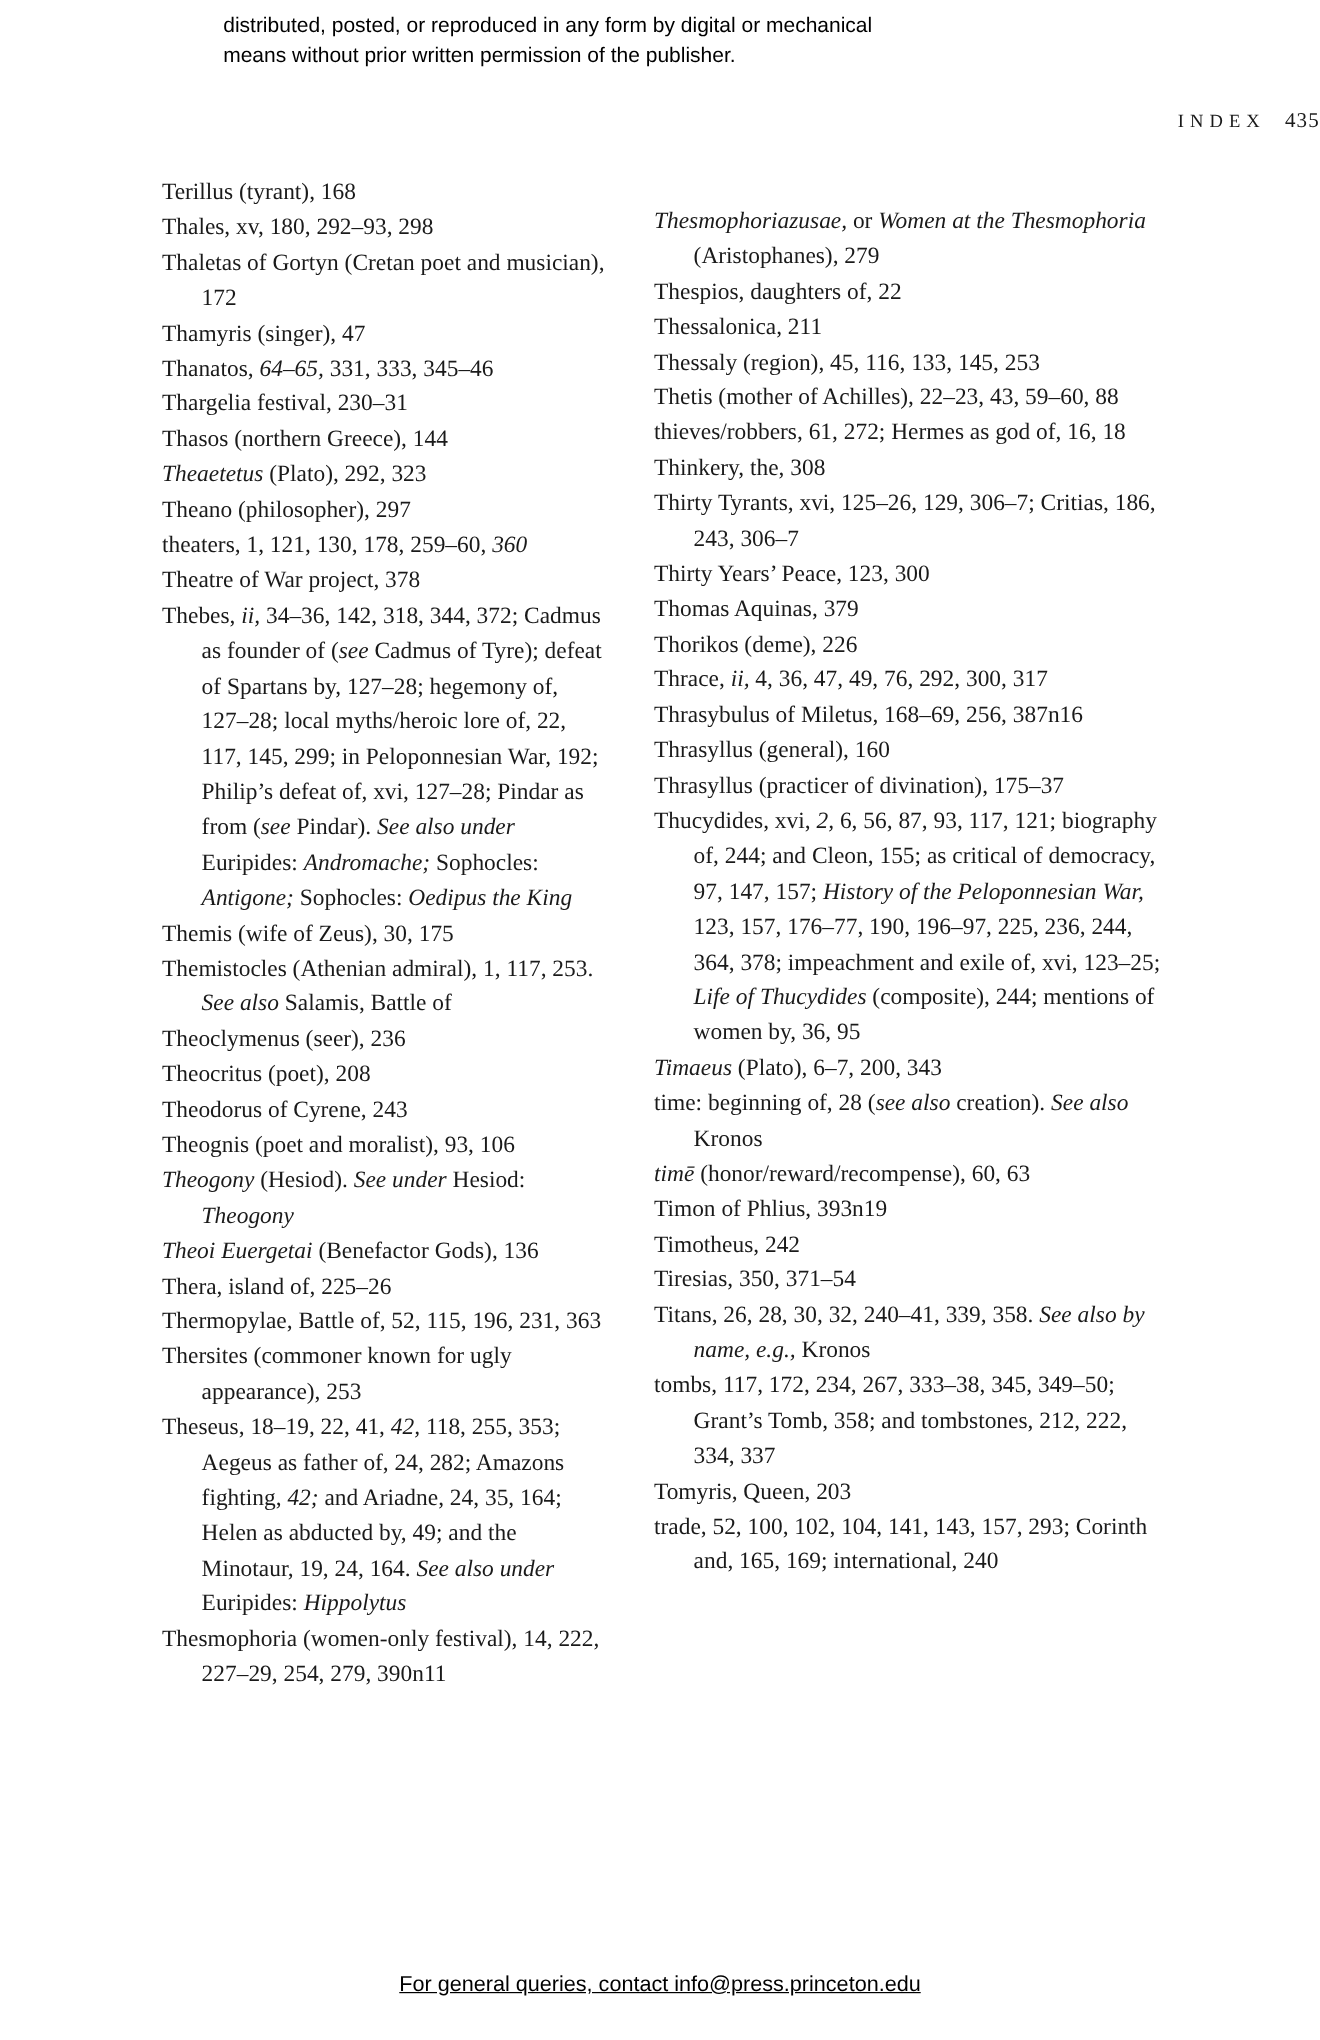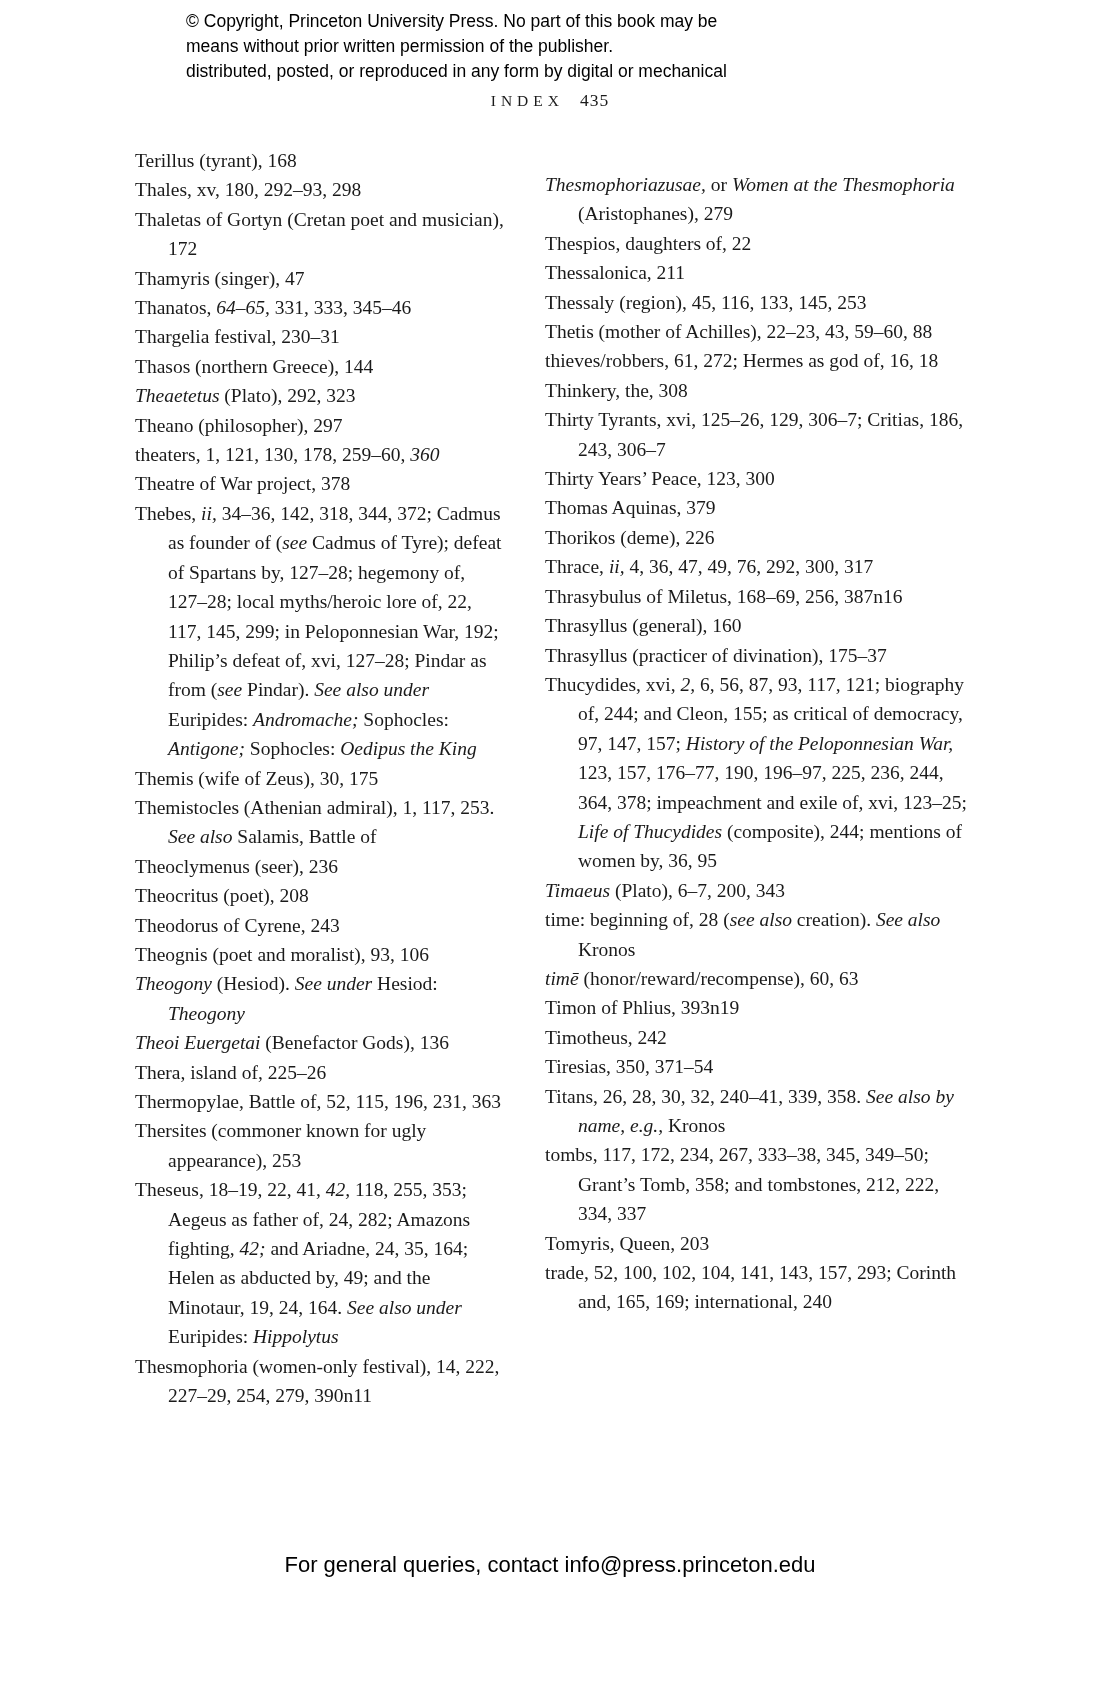--- a/index.html
+++ b/index.html
@@ -21,21 +21,21 @@
       font-family: "Liberation Sans", sans-serif;
       font-size: 17.5px;
       line-height: 24.8px;
       color: #000000;
     }
     .page-header {
       position: absolute;
       top: 90px;
       left: 0;
       width: 100%;
-      text-align: center;
+      text-align: right;
       color: #1a1a1a;
     }
     .index-title {
       font-size: 15.5px;
       letter-spacing: 5px;
     }
     .page-number {
       font-size: 17.5px;
       margin-left: 16px;
       letter-spacing: 1px;
@@ -56,36 +56,36 @@
       margin: 0;
       font-size: 19.5px;
       line-height: 29.4px;
       padding-left: 33px;
       text-indent: -33px;
       color: #1a1a1a;
     }
     .it { font-style: italic; }
     .footer {
       position: absolute;
-      top: 1552px;
+      top: 1643px;
       left: 0;
       width: 100%;
       text-align: center;
       font-family: "Liberation Sans", sans-serif;
-      font-size: 22px;
+      font-size: 18px;
       color: #000000;
+      text-decoration: underline;
     }
   </style>
 </head>
 <body>
 
 <div class="copyright">
-  <div>© Copyright, Princeton University Press. No part of this book may be</div>
+  <div>distributed, posted, or reproduced in any form by digital or mechanical</div>
   <div>means without prior written permission of the publisher.</div>
-  <div>distributed, posted, or reproduced in any form by digital or mechanical</div>
 </div>
 
 <div class="page-header">
   <span class="index-title">INDEX</span><span class="page-number">435</span>
 </div>
 
 <div class="columns">
   <div class="col col-left" id="col-left">
       <p class="entry">Terillus (tyrant), 168</p>
       <p class="entry">Thales, xv, 180, 292–93, 298</p>

